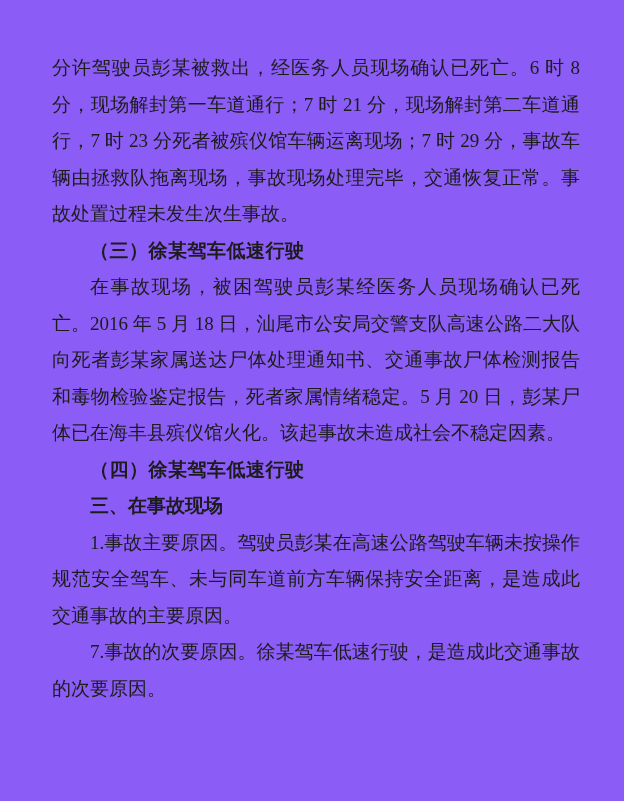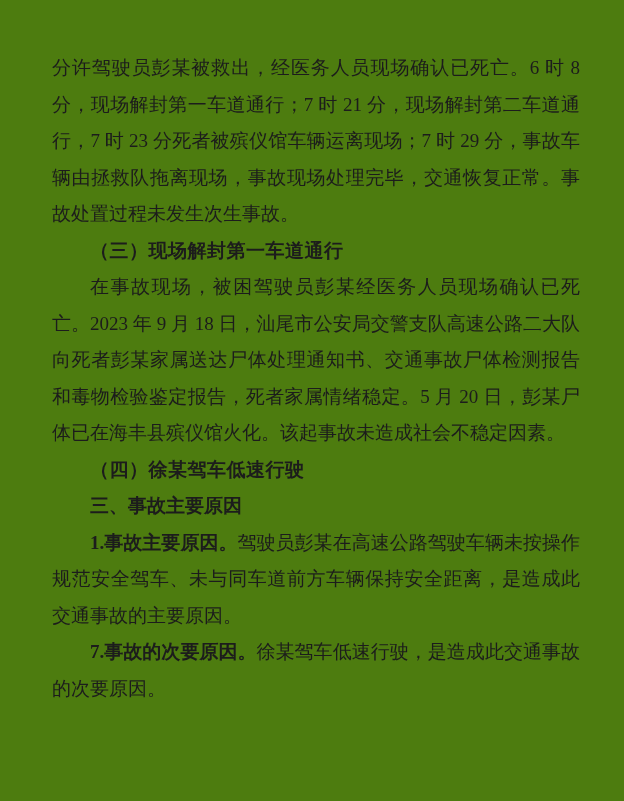--- a/index.html
+++ b/index.html
@@ -4,21 +4,21 @@
 <style>
   html, body {
     margin: 0;
     padding: 0;
     background: #ffffff;
   }
   .page {
     position: relative;
     width: 624px;
     height: 801px;
-    background: #4d7c0f;
+    background: #8b5cf6;
     box-sizing: border-box;
     padding: 50px 44px 0 52px;
     overflow: hidden;
   }
   .doc {
     color: #1c1c1c;
     font-family: "Liberation Serif", "DejaVu Serif", serif;
     font-size: 19px;
     line-height: 36.5px;
     text-align: justify;
@@ -34,39 +34,39 @@
   }
   .h-kai {
     font-weight: bold;
     letter-spacing: 0.5px;
   }
   .h-hei {
     font-weight: bold;
     font-family: "Liberation Sans", "DejaVu Sans", sans-serif;
   }
   .lead {
-    font-weight: bold;
+    font-weight: normal;
   }
 </style>
 </head>
 <body>
 
 <div class="page">
   <div class="doc">
 
     <p class="noindent">分许驾驶员彭某被救出，经医务人员现场确认已死亡。6 时 8 分，现场解封第一车道通行；7 时 21 分，现场解封第二车道通行，7 时 23 分死者被殡仪馆车辆运离现场；7 时 29 分，事故车辆由拯救队拖离现场，事故现场处理完毕，交通恢复正常。事故处置过程未发生次生事故。</p>
 
-    <p class="h-kai">（三）现场解封第一车道通行</p>
+    <p class="h-kai">（三）徐某驾车低速行驶</p>
 
-    <p>在事故现场，被困驾驶员彭某经医务人员现场确认已死亡。2023 年 9 月 18 日，汕尾市公安局交警支队高速公路二大队向死者彭某家属送达尸体处理通知书、交通事故尸体检测报告和毒物检验鉴定报告，死者家属情绪稳定。5 月 20 日，彭某尸体已在海丰县殡仪馆火化。该起事故未造成社会不稳定因素。</p>
+    <p>在事故现场，被困驾驶员彭某经医务人员现场确认已死亡。2016 年 5 月 18 日，汕尾市公安局交警支队高速公路二大队向死者彭某家属送达尸体处理通知书、交通事故尸体检测报告和毒物检验鉴定报告，死者家属情绪稳定。5 月 20 日，彭某尸体已在海丰县殡仪馆火化。该起事故未造成社会不稳定因素。</p>
 
     <p class="h-kai">（四）徐某驾车低速行驶</p>
 
 
-    <p class="h-hei">三、事故主要原因</p>
+    <p class="h-hei">三、在事故现场</p>
 
 
     <p><span class="lead">1.事故主要原因。</span><span>驾驶员彭某在高速公路驾驶车辆未按操作规范安全驾车、未与同车道前方车辆保持安全距离，是造成此交通事故的主要原因。</span></p>
 
     <p><span class="lead">7.事故的次要原因。</span><span>徐某驾车低速行驶，是造成此交通事故的次要原因。</span></p>
 
   </div>
 </div>
 
 </body></html>

